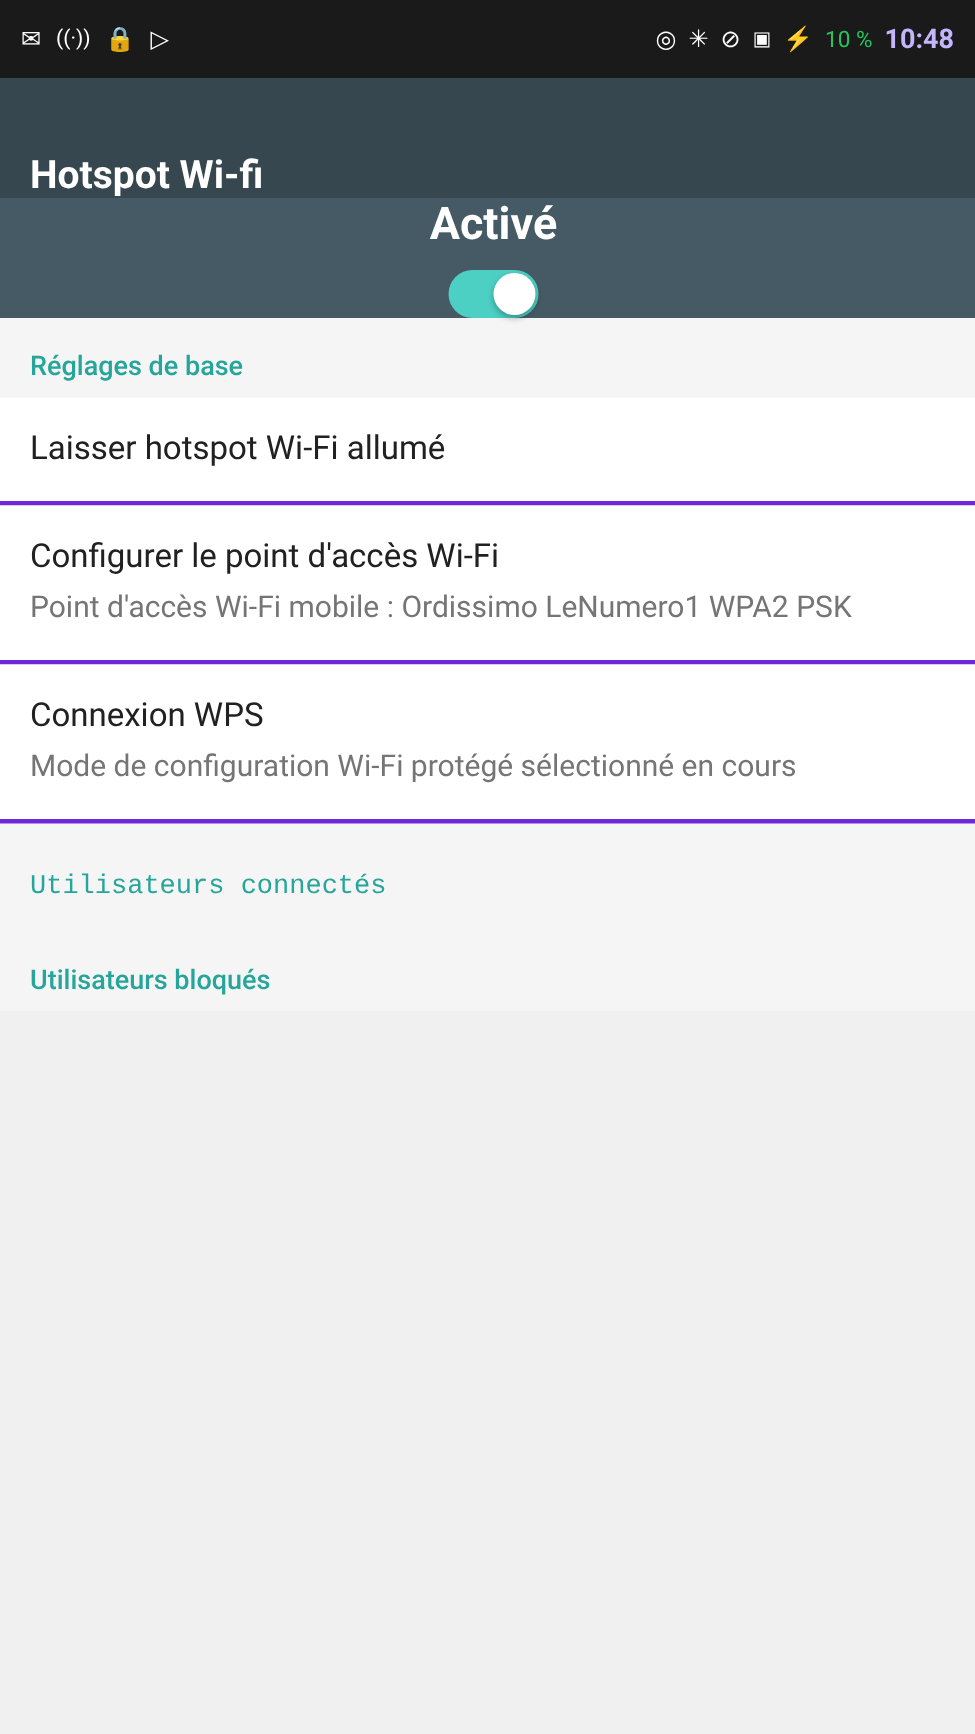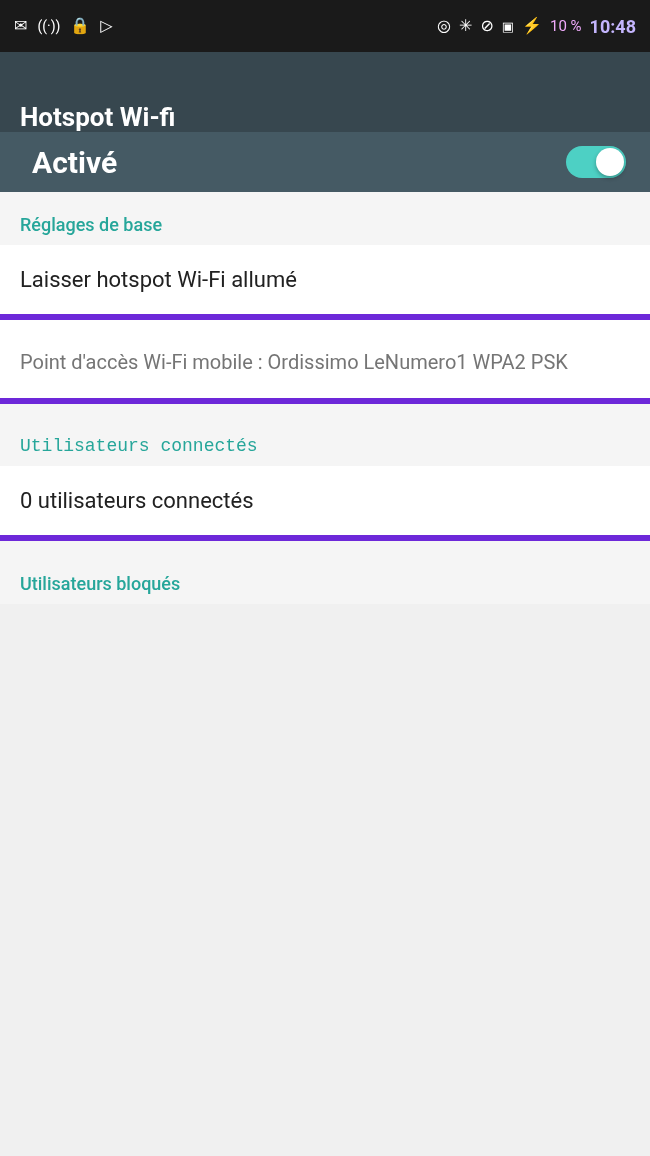--- a/index.html
+++ b/index.html
@@ -48,21 +48,21 @@
     }
 
     .status-time {
       font-size: 18px;
       font-weight: bold;
       color: #c4b5fd;
     }
 
     .battery-percent {
       font-size: 15px;
-      color: #f0abfc;
+      color: #22c55e;
     }
 
     
     .app-bar {
       width: 100%;
       height: 80px;
       background: #37474f;
       display: flex;
       align-items: flex-end;
       padding: 0 20px;
@@ -70,26 +70,27 @@
 
     .app-bar-title {
       font-size: 26px;
       font-weight: bold;
       color: white;
     }
 
     
     .toggle-row {
       width: 100%;
-      height: 60px;
+      height: 80px;
       background: #455a64;
       display: flex;
       align-items: center;
       justify-content: space-between;
       padding: 0 24px 0 32px;
+      flex-direction: column;
     }
 
     .toggle-label {
       font-size: 30px;
       font-weight: bold;
       color: white;
     }
 
     
     .toggle-switch {
@@ -120,21 +121,21 @@
     .section-header {
       padding: 22px 20px 10px 20px;
       font-size: 18px;
       font-weight: 500;
       color: #26a69a;
     }
 
     .list-item {
       background: white;
       padding: 22px 20px;
-      border-bottom: 6px solid #6d28d9;
+      border-bottom: 3px solid #6d28d9;
     }
 
     .list-item:first-of-type {
       border-top: 1px solid #e0e0e0;
     }
 
     .list-item-title {
       font-size: 22px;
       color: #212121;
       font-weight: 400;
@@ -181,26 +182,28 @@
 
 <div class="content">
 
   <div class="section-header">Réglages de base</div>
 
   <div class="list-item">
     <div class="list-item-title">Laisser hotspot Wi-Fi allumé</div>
   </div>
 
   <div class="list-item">
+    <div class="list-item-title">Configurer le point d'accès Wi-Fi</div>
     <div class="list-item-subtitle">Point d'accès Wi-Fi mobile : Ordissimo LeNumero1 WPA2 PSK</div>
   </div>
 
+  <div class="list-item">
+    <div class="list-item-title">Connexion WPS</div>
+    <div class="list-item-subtitle">Mode de configuration Wi-Fi protégé sélectionné en cours</div>
+  </div>
 
   <div class="section-header" style="margin-top: 10px; font-family: Liberation Mono, monospace;">Utilisateurs connectés</div>
 
-  <div class="list-item">
-    <div class="list-item-title">0 utilisateurs connectés</div>
-  </div>
 
   <div class="section-header" style="margin-top: 10px;">Utilisateurs bloqués</div>
 
 
 </div>
 
 </body></html>

